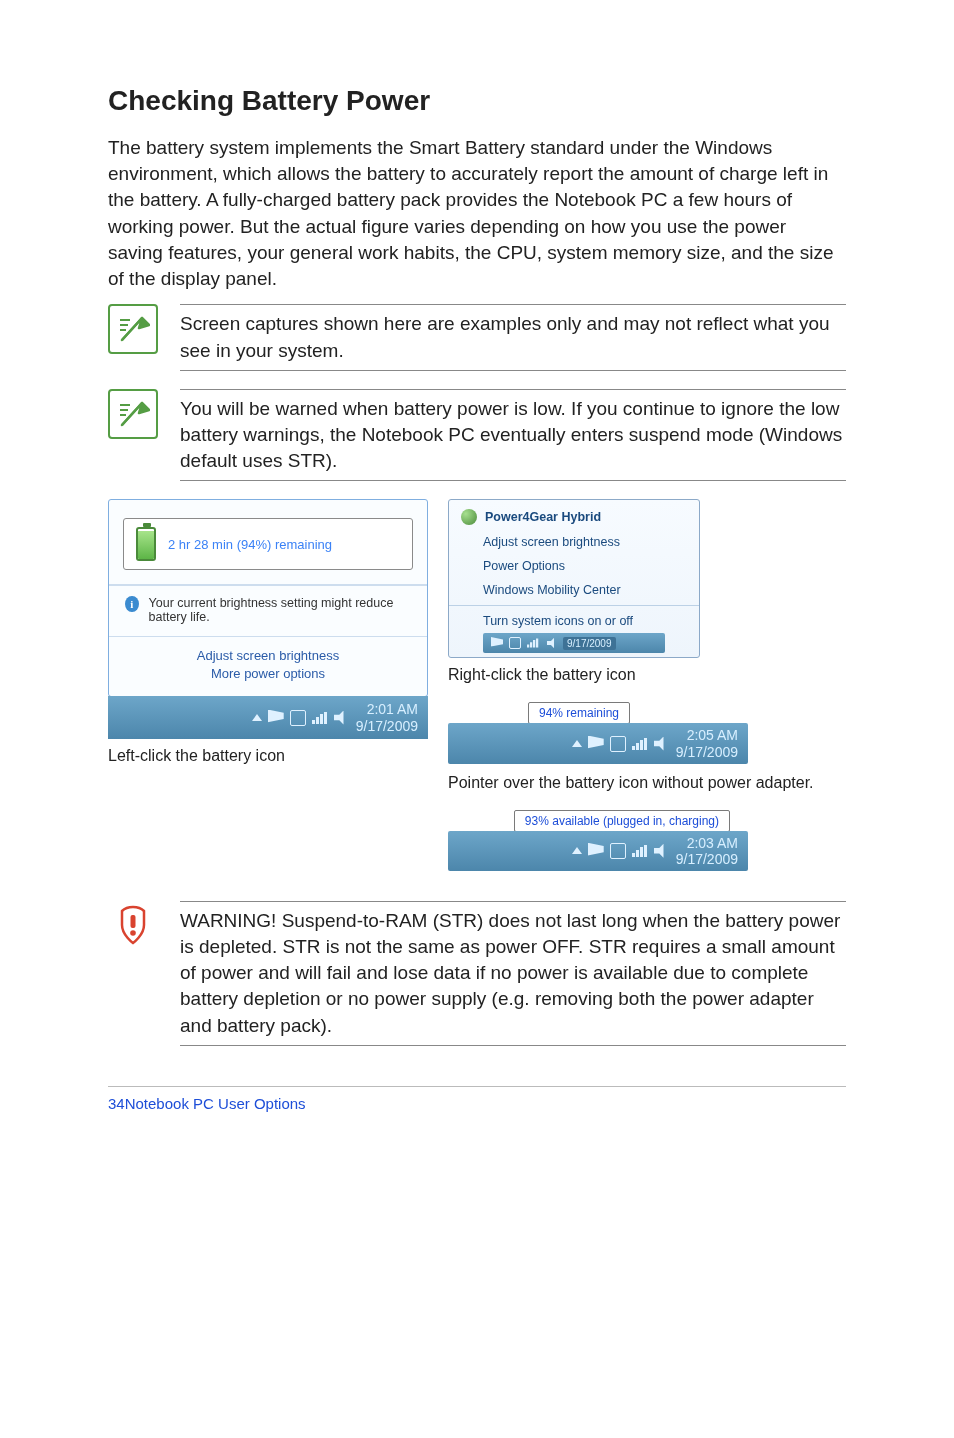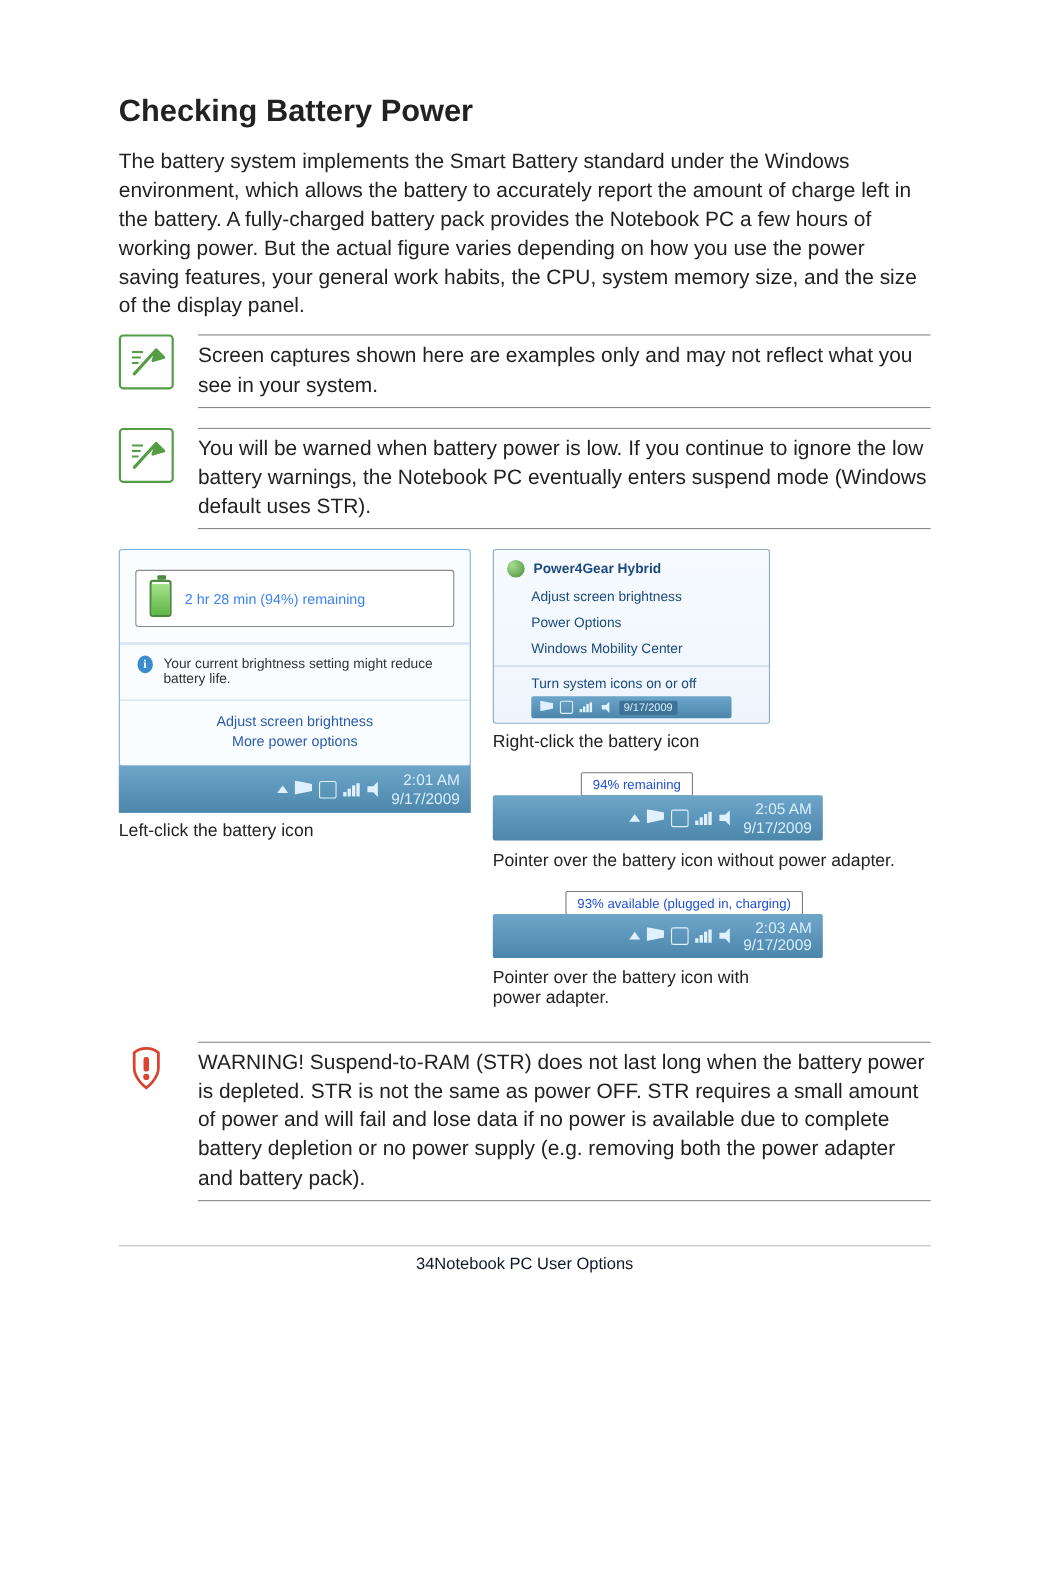--- a/index.html
+++ b/index.html
@@ -46,21 +46,21 @@
   .ctx-menu { border: 1px solid #8ca9c8; background: linear-gradient(#f7fbff, #eef5fc); border-radius: 3px; width: 252px; font-size: 12.5px; padding: 4px 0; }
   .ctx-head { display: flex; align-items: center; gap: 8px; padding: 5px 12px; color: #1a4a7e; font-weight: 600; }
   .p4g-icon { width: 16px; height: 16px; border-radius: 50%; background: radial-gradient(circle at 30% 30%, #a6e08f, #4a8a3a); }
   .ctx-item { padding: 5px 12px 5px 34px; color: #1a4a7e; }
   .ctx-sep { border-top: 1px solid #bcd1e6; margin: 3px 0; }
   .tiny-tray { background: linear-gradient(#6da6c9, #4c86ab); display: flex; align-items: center; gap: 4px; padding: 2px 6px; margin: 0 34px 0 34px; border-radius: 2px; }
   .tip-box { background: #fff; border: 1px solid #7a7a7a; border-radius: 2px; padding: 3px 10px; font-size: 12px; color: #1d4ed8; white-space: nowrap; }
   .mini-panel { display: flex; align-items: flex-end; flex-direction: column; width: 300px; }
   .tray2 { background: linear-gradient(#6da6c9, #4c86ab); display: flex; align-items: center; gap: 8px; padding: 4px 10px; border-radius: 2px; width: 300px; justify-content: flex-end; }
   .tip-attach { align-self: flex-end; margin-right: 118px; margin-bottom: -1px; }
-  .footer { display: flex; justify-content: center; border-top: 1px solid #bbb; padding-top: 8px; font-size: 15px; color: #0f172a; margin-top: 40px; }
+  .footer { display: flex; justify-content: flex-start; border-top: 1px solid #bbb; padding-top: 8px; font-size: 15px; color: #1d4ed8; margin-top: 40px; }
 </style>
 </head>
 <body>
 
 <div class="page">
 
   <h1>Checking Battery Power</h1>
   <p class="para">The battery system implements the Smart Battery standard under the Windows environment, which allows the battery to accurately report the amount of charge left in the battery. A fully-charged battery pack provides the Notebook PC a few hours of working power. But the actual figure varies depending on how you use the power saving features, your general work habits, the CPU, system memory size, and the size of the display panel.</p>
 
   <div class="note-row">
@@ -192,21 +192,20 @@
                 <span></span>
               </span>
             <span class="vol"></span>
           </div>
           <div class="clock">
             <div>2:03 AM</div>
             <div>9/17/2009</div>
           </div>
         </div>
       </div>
-      <div class="caption" style="margin-top:10px; max-width:260px;">Pointer over the battery icon with power adapter.</div>
     </div>
   </div>
 
   <div class="note-row">
     <div class="warn-icon">
       <svg width="46" height="46" viewBox="0 0 46 46">
         <path d="M23 4 C30 4 34 8 34 8 L34 22 C34 32 23 40 23 40 C23 40 12 32 12 22 L12 8 C12 8 16 4 23 4 Z" fill="none" stroke="#d9432f" stroke-width="2.5"></path>
         <rect x="20.5" y="12" width="5" height="13" rx="2" fill="#d9432f"></rect>
         <circle cx="23" cy="30" r="2.8" fill="#d9432f"></circle>
       </svg>

